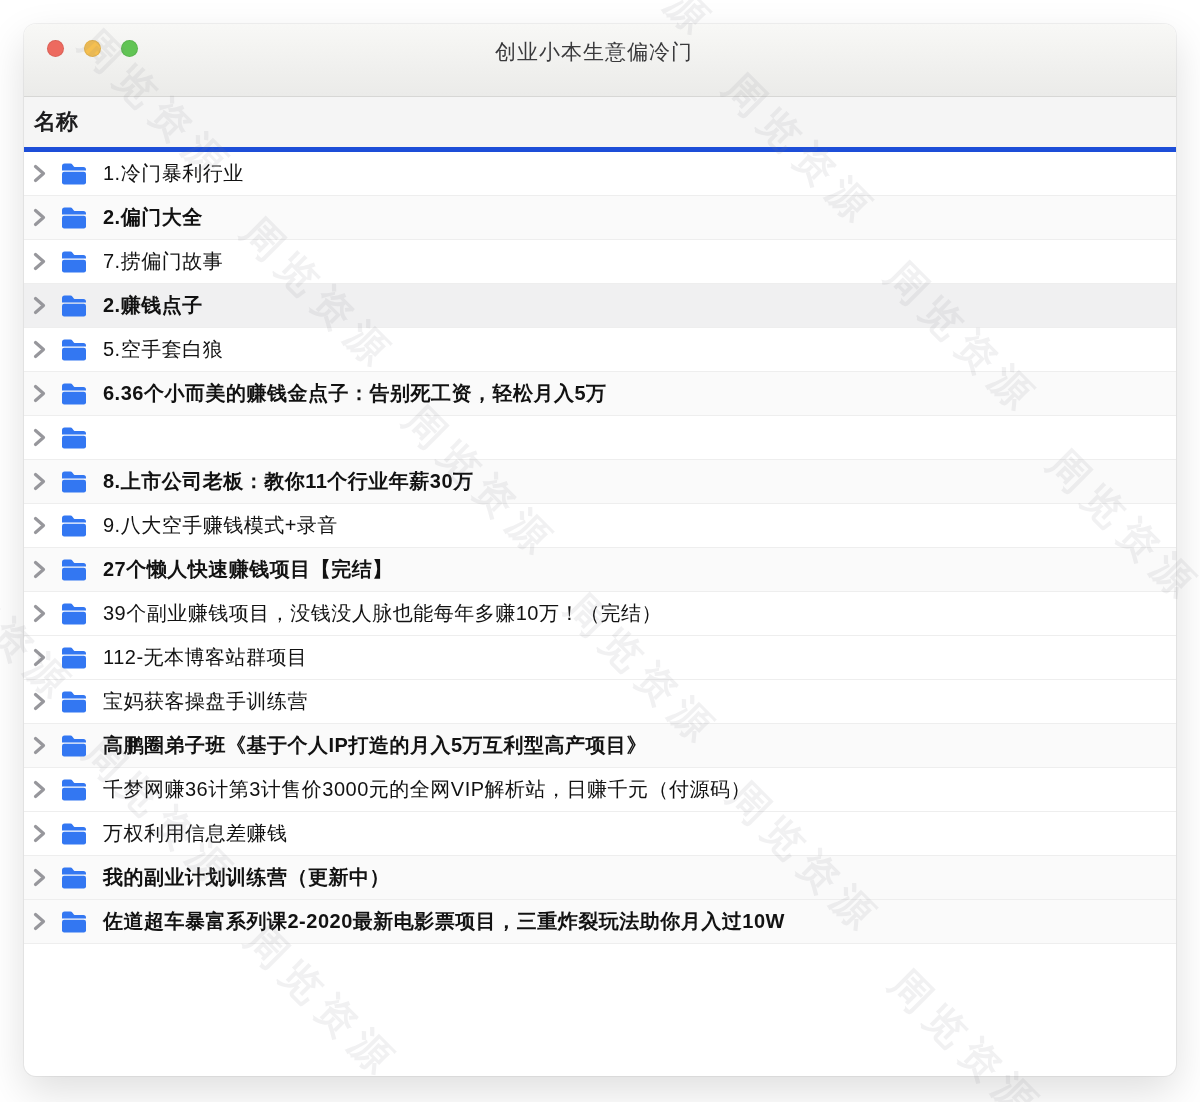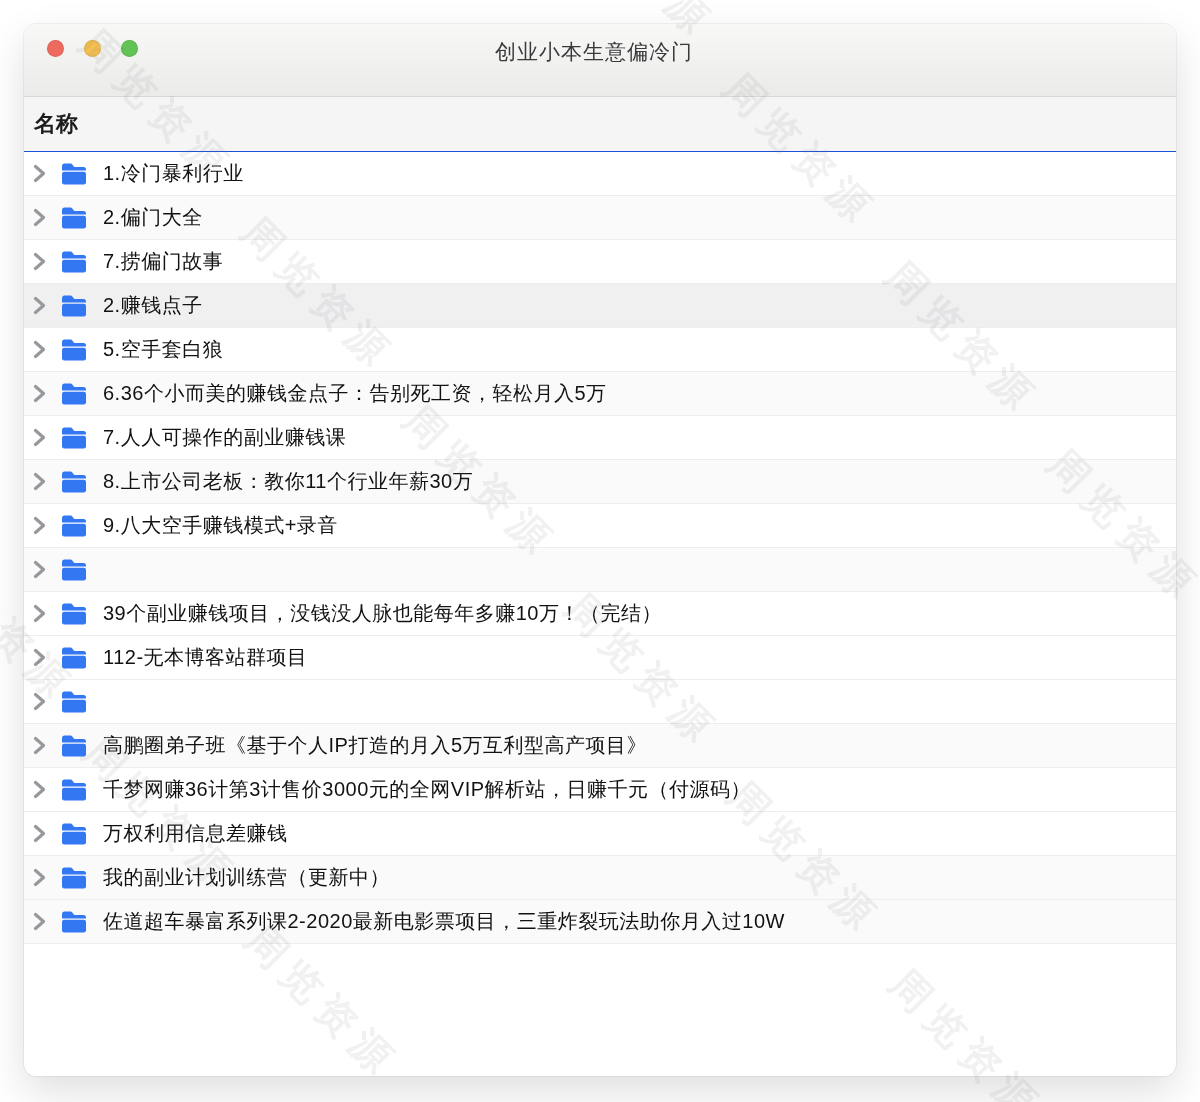--- a/index.html
+++ b/index.html
@@ -41,39 +41,39 @@
     position:absolute; left:0; right:12px; top:14px;
     text-align:center;
     font-size:21px; font-weight:400;
     color:#3a3a3c; letter-spacing:1px;
   }
 
   
   .list-header {
     height:55px;
     background:#f5f5f5;
-    border-bottom:1px solid #1d4ed8;
+    border-bottom:5px solid #1d4ed8;
     display:flex; align-items:center;
     padding-left:10px;
   }
   .list-header .col-name {
     font-size:22px; font-weight:700; color:#1c1c1e;
   }
 
   
   .rows { background:#fff; }
   .row {
     height:44px;
     display:flex; align-items:center;
     padding-left:8px;
     border-bottom:1px solid #eeeeee;
     background:#ffffff;
     white-space:nowrap;
   }
-  .row.even { background:#fafafa; }
+  .row.even { background:#fafafa;font-weight:bold; }
   .row.selected { background:#f0f0f1; }
   .chevron {
     width:15px; height:20px; flex:0 0 auto;
     margin-right:12px; display:flex; align-items:center; justify-content:center;
   }
   .folder {
     width:29px; height:24px; flex:0 0 auto;
     margin-right:15px; display:flex; align-items:center; justify-content:center;
   }
   .row .label {
@@ -208,21 +208,20 @@
       <svg width="13" height="19" viewBox="0 0 13 19">
         <path d="M2.5 2.5 L10.5 9.5 L2.5 16.5" fill="none" style="stroke:var(--chevron-gray,#97979c)" stroke-width="3.2" stroke-linecap="round" stroke-linejoin="round"></path>
       </svg>
     </span>
     <span class="folder">
       <svg width="28" height="23" viewBox="0 0 28 23">
         <path d="M2 8.6 L2 4.2 Q2 1.6 4.6 1.6 L10.4 1.6 Q11.7 1.6 12.5 2.7 L13.6 4.2 Q14.3 5.1 15.5 5.1 L23.4 5.1 Q26 5.1 26 7.7 L26 8.6 Z" style="fill:var(--folder-blue,#3377f2)"></path>
         <rect x="2" y="9.7" width="24" height="12.8" rx="2.2" style="fill:var(--folder-blue,#3377f2)"></rect>
       </svg>
     </span>
-    <span class="label">7.人人可操作的副业赚钱课</span>
   </div>
 
   <div class="row even">
     <span class="chevron">
       <svg width="13" height="19" viewBox="0 0 13 19">
         <path d="M2.5 2.5 L10.5 9.5 L2.5 16.5" fill="none" style="stroke:var(--chevron-gray,#97979c)" stroke-width="3.2" stroke-linecap="round" stroke-linejoin="round"></path>
       </svg>
     </span>
     <span class="folder">
       <svg width="28" height="23" viewBox="0 0 28 23">
@@ -253,20 +252,21 @@
       <svg width="13" height="19" viewBox="0 0 13 19">
         <path d="M2.5 2.5 L10.5 9.5 L2.5 16.5" fill="none" style="stroke:var(--chevron-gray,#97979c)" stroke-width="3.2" stroke-linecap="round" stroke-linejoin="round"></path>
       </svg>
     </span>
     <span class="folder">
       <svg width="28" height="23" viewBox="0 0 28 23">
         <path d="M2 8.6 L2 4.2 Q2 1.6 4.6 1.6 L10.4 1.6 Q11.7 1.6 12.5 2.7 L13.6 4.2 Q14.3 5.1 15.5 5.1 L23.4 5.1 Q26 5.1 26 7.7 L26 8.6 Z" style="fill:var(--folder-blue,#3377f2)"></path>
         <rect x="2" y="9.7" width="24" height="12.8" rx="2.2" style="fill:var(--folder-blue,#3377f2)"></rect>
       </svg>
     </span>
+    <span class="label">27个懒人快速赚钱项目【完结】</span>
   </div>
 
   <div class="row">
     <span class="chevron">
       <svg width="13" height="19" viewBox="0 0 13 19">
         <path d="M2.5 2.5 L10.5 9.5 L2.5 16.5" fill="none" style="stroke:var(--chevron-gray,#97979c)" stroke-width="3.2" stroke-linecap="round" stroke-linejoin="round"></path>
       </svg>
     </span>
     <span class="folder">
       <svg width="28" height="23" viewBox="0 0 28 23">
@@ -299,20 +299,21 @@
       <svg width="13" height="19" viewBox="0 0 13 19">
         <path d="M2.5 2.5 L10.5 9.5 L2.5 16.5" fill="none" style="stroke:var(--chevron-gray,#97979c)" stroke-width="3.2" stroke-linecap="round" stroke-linejoin="round"></path>
       </svg>
     </span>
     <span class="folder">
       <svg width="28" height="23" viewBox="0 0 28 23">
         <path d="M2 8.6 L2 4.2 Q2 1.6 4.6 1.6 L10.4 1.6 Q11.7 1.6 12.5 2.7 L13.6 4.2 Q14.3 5.1 15.5 5.1 L23.4 5.1 Q26 5.1 26 7.7 L26 8.6 Z" style="fill:var(--folder-blue,#3377f2)"></path>
         <rect x="2" y="9.7" width="24" height="12.8" rx="2.2" style="fill:var(--folder-blue,#3377f2)"></rect>
       </svg>
     </span>
+    <span class="label">宝妈获客操盘手训练营</span>
   </div>
 
   <div class="row even">
     <span class="chevron">
       <svg width="13" height="19" viewBox="0 0 13 19">
         <path d="M2.5 2.5 L10.5 9.5 L2.5 16.5" fill="none" style="stroke:var(--chevron-gray,#97979c)" stroke-width="3.2" stroke-linecap="round" stroke-linejoin="round"></path>
       </svg>
     </span>
     <span class="folder">
       <svg width="28" height="23" viewBox="0 0 28 23">

